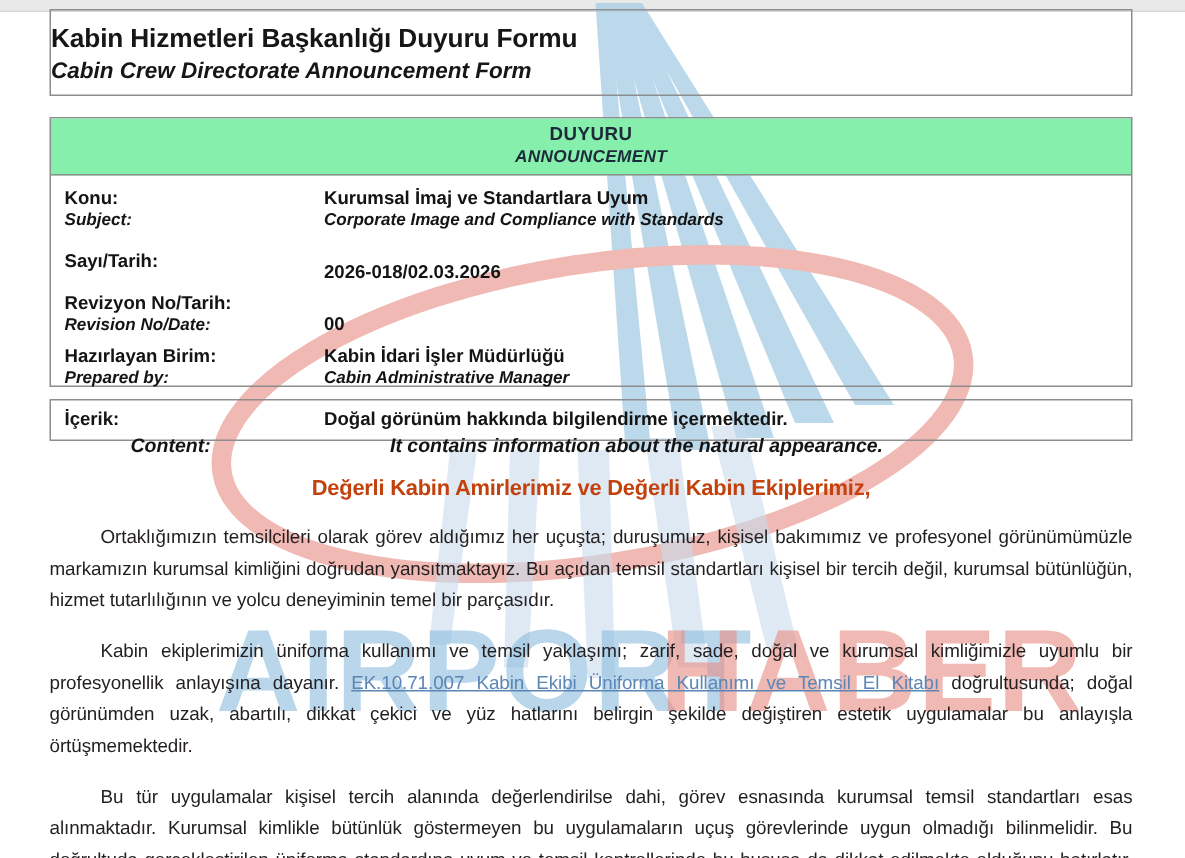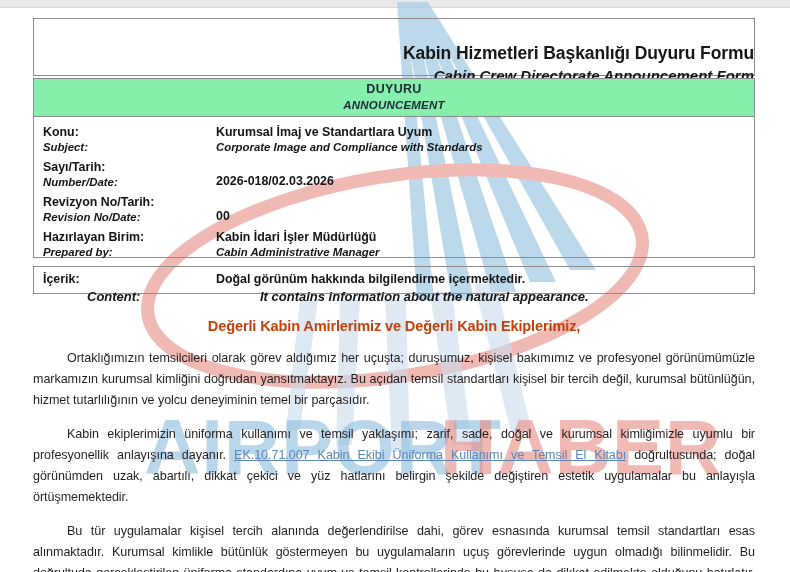--- a/index.html
+++ b/index.html
@@ -76,24 +76,24 @@
     position: absolute;
     left: 33px;
     width: 722px;
     box-sizing: border-box;
     border: 1.2px solid #8d8d8d;
     background: transparent;
   }
 
   
   .title-box {
-    top: 18px;
+    top: 6px;
     height: 58px;
-    text-align: right;
-    padding-top: 24px;
+    text-align: left;
+    padding-top: 8px;
   }
   .title-tr {
     font-size: 17.5px;
     font-weight: 700;
     color: #161616;
     letter-spacing: -.1px;
     line-height: 1.25;
   }
   .title-en {
     font-size: 15px;
@@ -298,21 +298,20 @@
           </div>
           <div class="meta-value">
             <div class="val-tr">Kurumsal İmaj ve Standartlara Uyum</div>
             <div class="val-en">Corporate Image and Compliance with Standards</div>
           </div>
         </div>
 
         <div class="meta-row">
           <div class="meta-label">
             <div class="lbl-tr">Sayı/Tarih:</div>
-            <div class="lbl-en">Number/Date:</div>
           </div>
           <div class="meta-value">
             <div class="val-single">2026-018/02.03.2026</div>
           </div>
         </div>
 
         <div class="meta-row">
           <div class="meta-label">
             <div class="lbl-tr">Revizyon No/Tarih:</div>
             <div class="lbl-en">Revision No/Date:</div>

